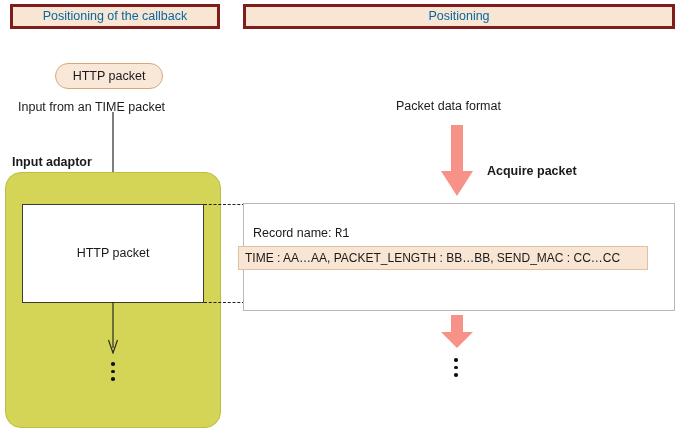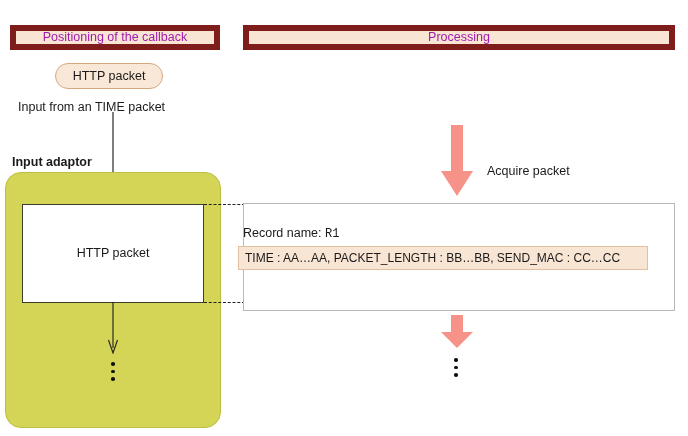--- a/index.html
+++ b/index.html
@@ -16,29 +16,28 @@
     width: 688px;
     height: 436px;
     background: #ffffff;
     overflow: hidden;
   }
   .abs { position: absolute; }
 
   
   .col-header {
     background: #f8e5d4;
-    border: 6px solid #7f1d1d;
+    border: 3px solid #7f1d1d;
     box-sizing: border-box;
     display: flex;
     align-items: center;
     justify-content: center;
     font-size: 12.5px;
-    color: #a21caf;
+    color: #0369a1;
     line-height: 1;
-    margin-top: 21px;
   }
   #header-left  { left: 10px;  top: 4px; width: 210px; height: 25px; }
   #header-right { left: 243px; top: 4px; width: 432px; height: 25px; }
 
   
   #http-packet-pill {
     left: 55px; top: 63px; width: 108px; height: 26px;
     background: #f9e7d7;
     border: 1px solid #d8a87c;
     border-radius: 14px;
@@ -52,21 +51,21 @@
   
   .plain-label {
     font-size: 12.5px;
     color: #1a1a1a;
     white-space: pre;
     line-height: 15px;
   }
   #label-input-from   { left: 18px;  top: 100px; }
   #label-input-adaptor{ left: 12px;  top: 155px; font-weight: bold; }
   #label-packet-fmt   { left: 396px; top: 99px; }
-  #label-acquire      { left: 487px; top: 134px; }
+  #label-acquire      { left: 487px; top: 134px; font-weight: bold; }
 
   
   #input-adaptor-box {
     left: 5px; top: 172px; width: 216px; height: 256px;
     background: #d4d456;
     border: 1px solid #bdbd46;
     border-radius: 16px;
     box-sizing: border-box;
   }
 
@@ -121,21 +120,21 @@
   #dash-bottom { left: 204px; top: 302px; width: 41px; }
 
   
   #record-panel {
     left: 243px; top: 203px; width: 432px; height: 108px;
     background: #ffffff;
     border: 1px solid #b9b9b9;
     box-sizing: border-box;
   }
   #record-name-line {
-    left: 243px; top: 226px;
+    left: 253px; top: 226px;
     font-size: 12.5px;
     white-space: pre;
   }
   #record-name-value {
     font-family: "Liberation Mono", "DejaVu Sans Mono", monospace;
     font-size: 12px;
   }
   #record-fields-strip {
     left: 238px; top: 246px; width: 410px; height: 24px;
     background: #f8e5d4;
@@ -149,21 +148,21 @@
     color: #1a1a1a;
   }
 </style>
 </head>
 <body>
 
 <div id="canvas">
 
   <div class="abs col-header" id="header-left">Positioning of the callback</div>
 
-  <div class="abs col-header" id="header-right">Processing</div>
+  <div class="abs col-header" id="header-right">Positioning</div>
 
   <div class="abs" id="http-packet-pill">HTTP packet</div>
 
   <div class="abs plain-label" id="label-input-from">Input from an TIME packet</div>
 
   <svg class="abs thin-arrow" id="arrow-into-connector" viewBox="0 0 12 94" preserveAspectRatio="none">
     <line x1="6" y1="0" x2="6" y2="88" stroke="#2b2b22" stroke-width="1.2"></line>
     <polyline points="1.5,80 6,93 10.5,80" fill="none" stroke="#2b2b22" stroke-width="1.2"></polyline>
   </svg>
 
@@ -182,20 +181,21 @@
 
   <div class="abs vdots" id="dots-left">
     <i></i>
       <i></i>
       <i></i>
   </div>
 
   <div class="abs dash-line" id="dash-top"></div>
   <div class="abs dash-line" id="dash-bottom"></div>
 
+  <div class="abs plain-label" id="label-packet-fmt">Packet data format</div>
 
   <svg class="abs fat-arrow" id="fat-arrow-top" viewBox="0 0 32 72" preserveAspectRatio="none">
     <polygon points="10,0 22,0 22,46 32,46 16,71 0,46 10,46" fill="#f79288"></polygon>
   </svg>
 
   <div class="abs plain-label" id="label-acquire">
     <div>Acquire packet</div>
     <div>(common record)</div>
   </div>
 

